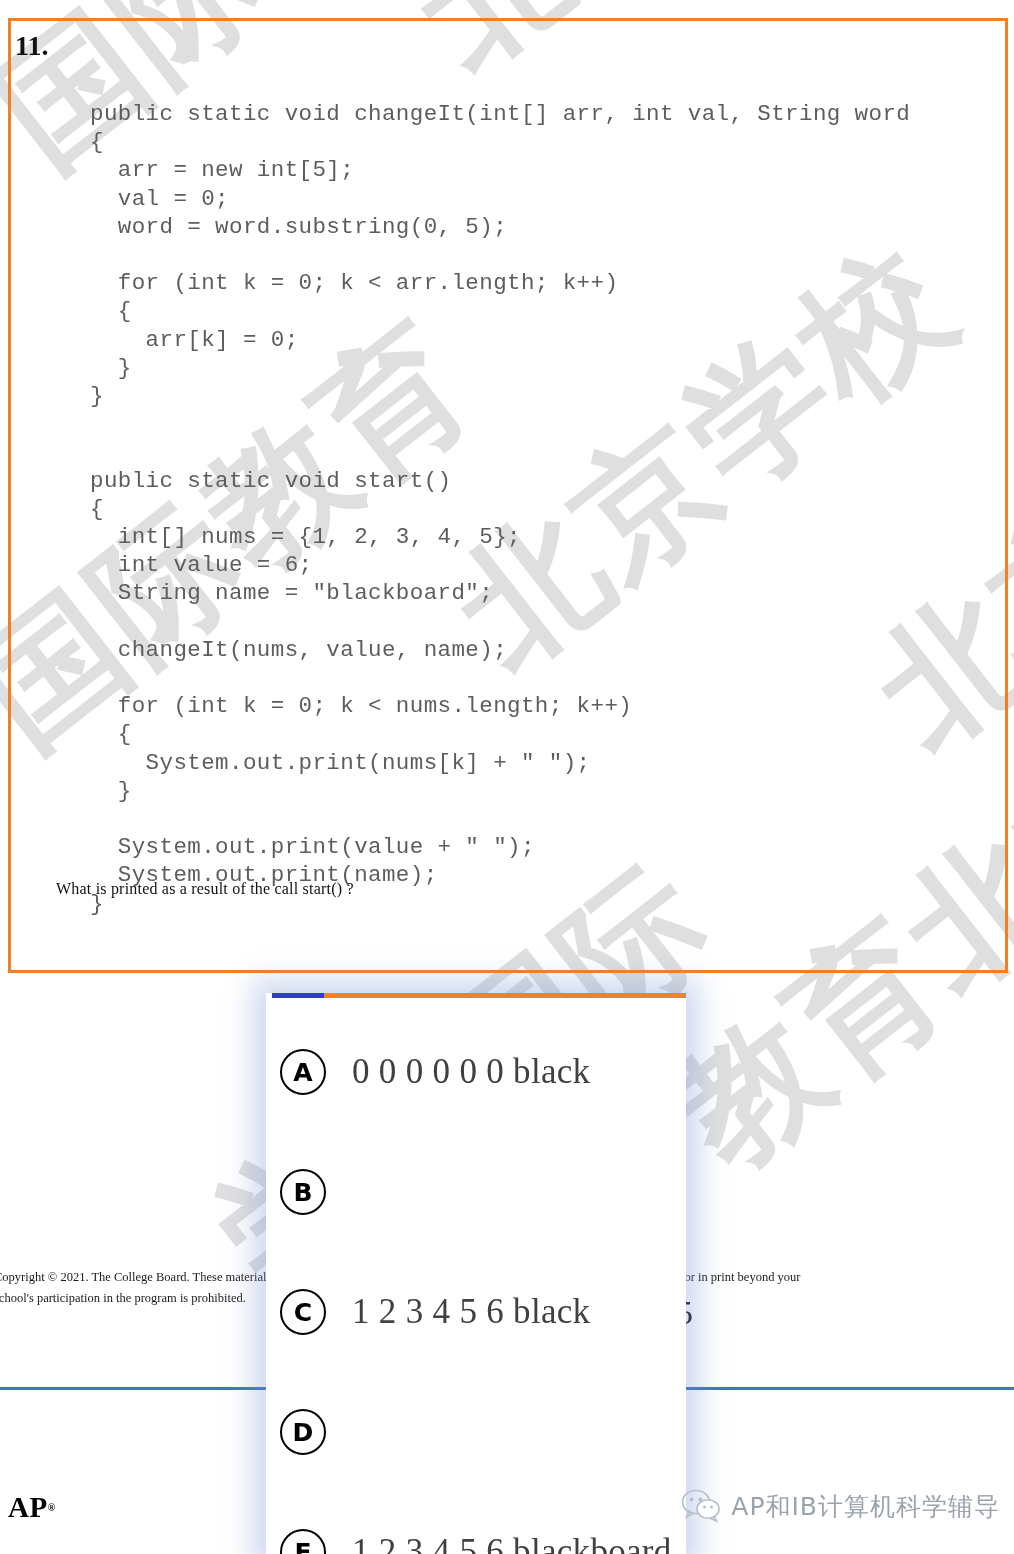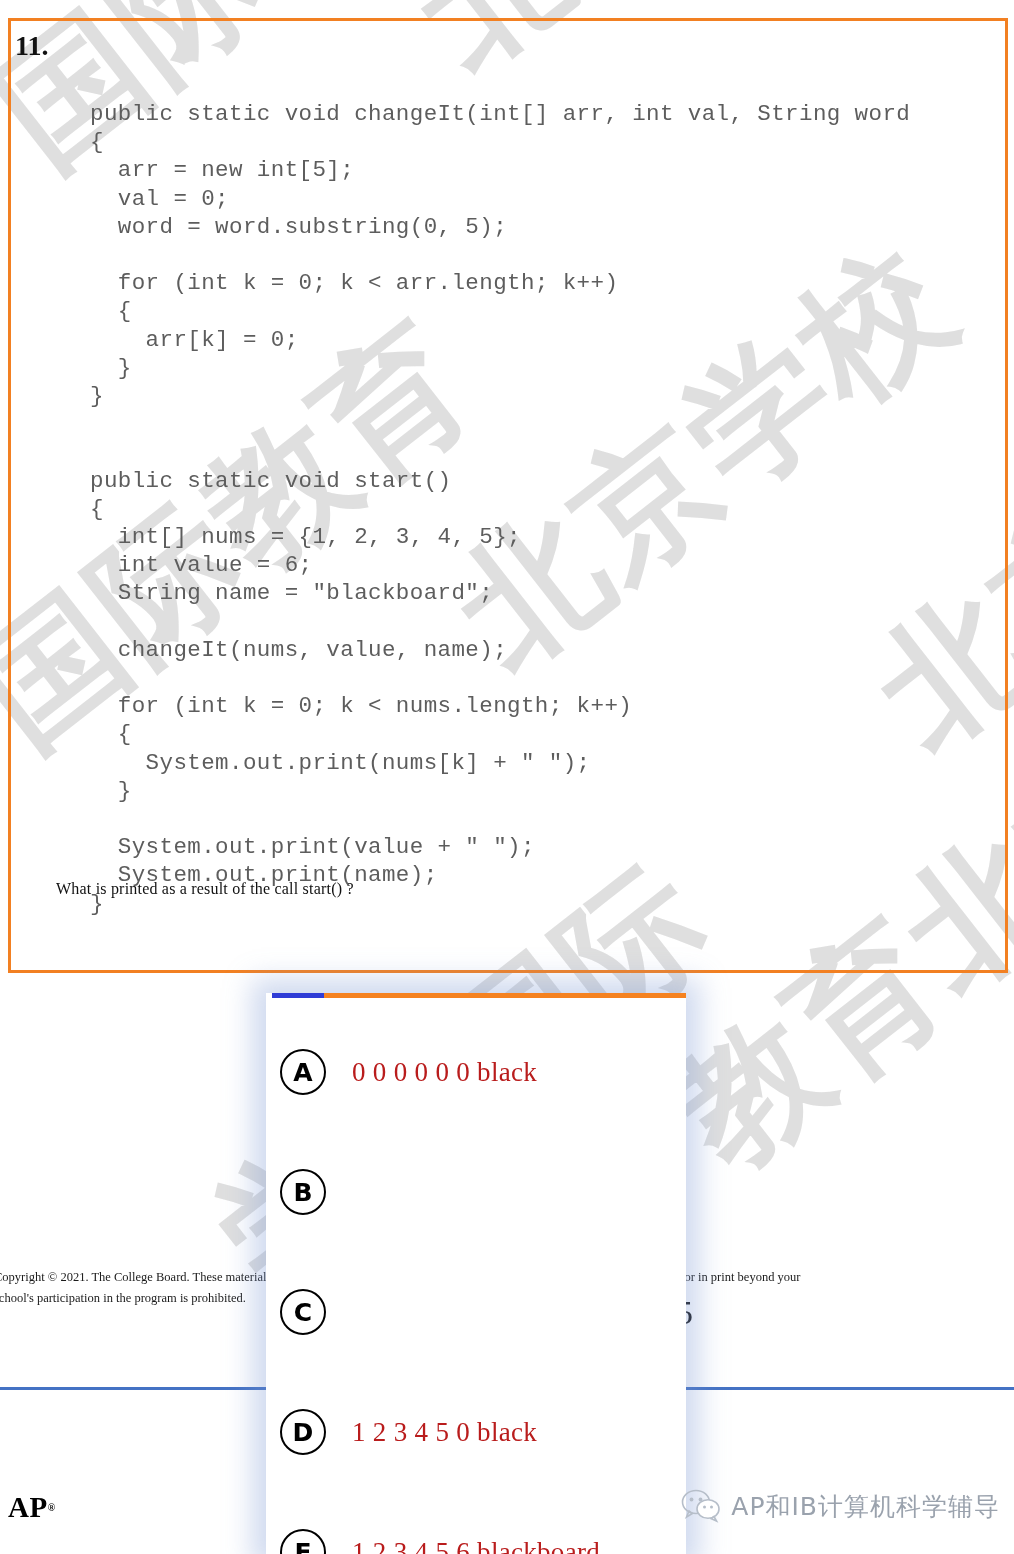--- a/index.html
+++ b/index.html
@@ -222,22 +222,22 @@
     justify-content: center;
     font-family: "DejaVu Sans", sans-serif;
     font-weight: 700;
     font-size: 25px;
     color: #000;
     box-sizing: border-box;
   }
   .answer-text {
     margin-left: 26px;
     font-family: "Liberation Serif", serif;
-    font-size: 27px;
-    color: #b91c1c;
+    font-size: 35px;
+    color: #404040;
     white-space: nowrap;
     letter-spacing: .3px;
   }
 </style>
 </head>
 <body>
 
 <div id="watermark-layer">
   <div class="wm wm-a">国际教育</div>
   <div class="wm wm-b">北京学校</div>
@@ -311,24 +311,24 @@
   <div id="answer-list">
     <div class="answer-row">
       <div class="answer-letter">A</div>
       <div class="answer-text">0 0 0 0 0 0 black</div>
     </div>
     <div class="answer-row">
       <div class="answer-letter">B</div>
     </div>
     <div class="answer-row">
       <div class="answer-letter">C</div>
+      <div class="answer-text">1 2 3 4 5 6 black</div>
     </div>
     <div class="answer-row">
       <div class="answer-letter">D</div>
-      <div class="answer-text">1 2 3 4 5 0 black</div>
     </div>
     <div class="answer-row">
       <div class="answer-letter">E</div>
       <div class="answer-text">1 2 3 4 5 6 blackboard</div>
     </div>
   </div>
 </div>
 
 <div id="wechat-brand">
   <span id="wechat-icon">

